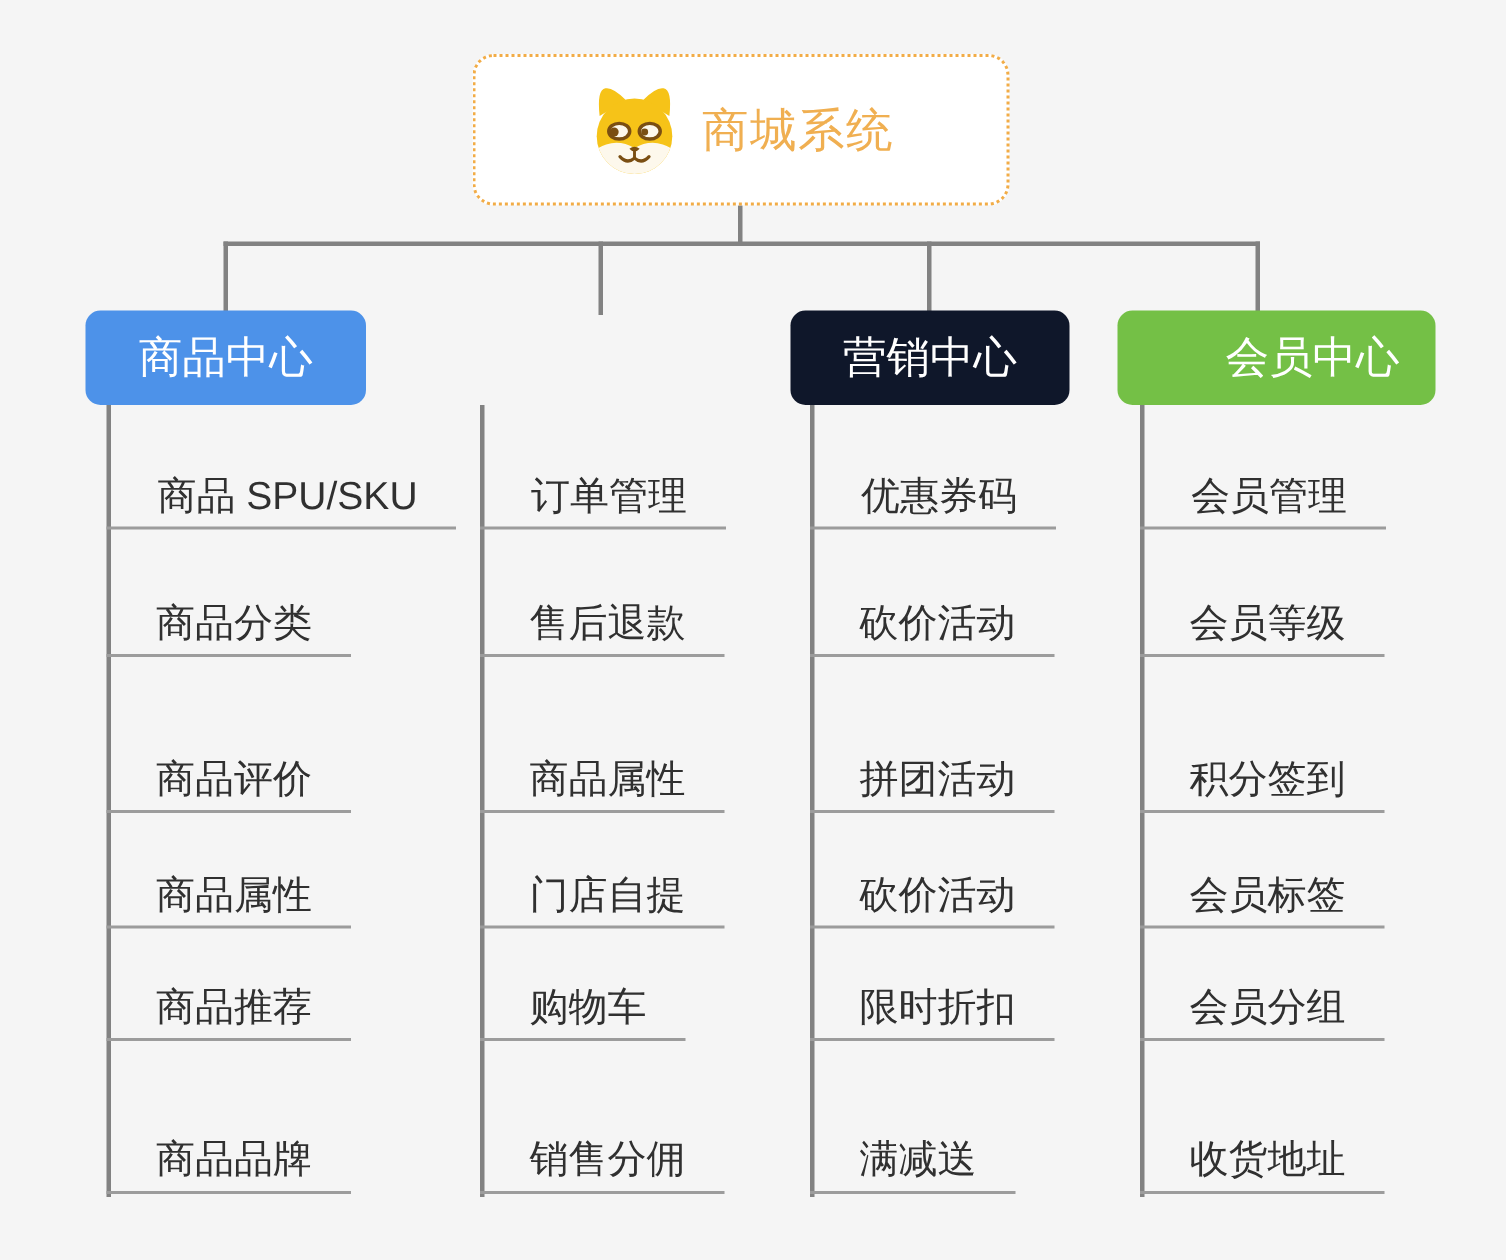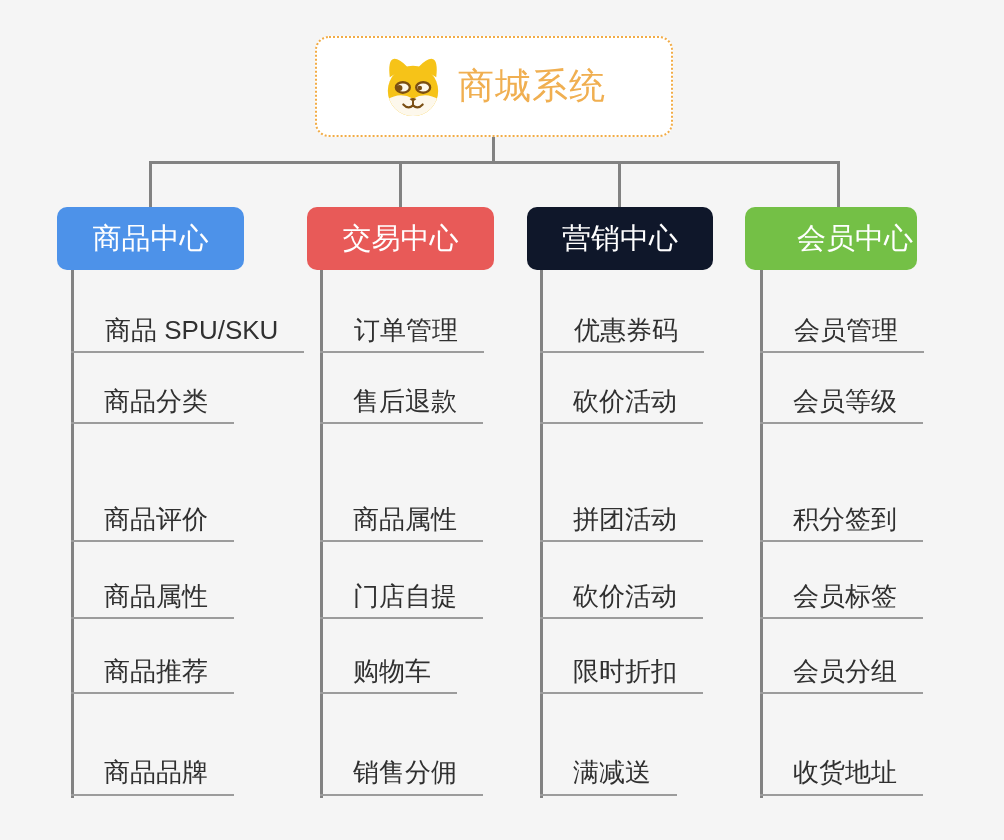--- a/index.html
+++ b/index.html
@@ -17,56 +17,56 @@
   }
   .canvas{position:absolute;inset:0;width:1004px;height:840px;}
 
   
   .root-node{
     position:absolute;left:315px;top:36px;width:358px;height:101px;
     background:#ffffff;border:2px dotted #f2ac46;border-radius:14px;
     display:flex;align-items:center;justify-content:center;gap:14px;
   }
   .root-title{
-    font-size:36px;color:#f0af51;letter-spacing:1px;white-space:nowrap;
+    font-size:31px;color:#f0af51;letter-spacing:1px;white-space:nowrap;
   }
   .doge{width:62px;height:62px;flex:0 0 auto;}
 
   
   .line{position:absolute;background:var(--connector);}
   .root-drop{left:492px;top:137px;width:3px;height:26px;}
   .trunk{left:149px;top:161px;width:691px;height:3px;}
   .drop{top:161px;width:3px;height:49px;}
   .drop.d1{left:149px;} .drop.d2{left:399px;} .drop.d3{left:618px;} .drop.d4{left:837px;}
 
   
   .branch-header{
     position:absolute;top:207px;height:63px;border-radius:10px;
     display:flex;align-items:center;justify-content:center;
     color:#ffffff;font-size:29px;white-space:nowrap;cursor:default;
   }
   .bh1{left:57px;width:187px;}
   .bh2{left:307px;width:187px;}
   .bh3{left:527px;width:186px;}
-  .bh4{left:745px;width:172px;padding-left:48px;}
+  .bh4{left:745px;width:212px;padding-left:48px;}
 
   
   .children-col{position:absolute;top:270px;height:528px;width:0;}
   .cc1{left:71px;} .cc2{left:320px;} .cc3{left:540px;} .cc4{left:760px;}
   .children-col::before{
     content:"";position:absolute;left:0;top:0;width:3px;height:528px;
     background:var(--connector);
   }
   .child-node{
     position:absolute;left:0;display:inline-block;white-space:nowrap;
     font-size:26px;line-height:34px;color:var(--child-text);
     padding:0 26px 4px 33px;border-bottom:2px solid var(--underline);
   }
   .child-node:nth-of-type(1){top:43px;padding-left:34px;}
-  .child-node:nth-of-type(2){top:114px;}
+  .child-node:nth-of-type(2){top:128px;}
   .child-node:nth-of-type(3){top:220px;margin-top:12px;}
   .child-node:nth-of-type(4){top:309px;}
   .child-node:nth-of-type(5){top:384px;text-align:center;}
   .child-node:nth-of-type(6){top:486px;font-family:Liberation Serif, serif;}
 </style>
 </head>
 <body>
 
 <div class="canvas">
 
@@ -99,21 +99,20 @@
 
       <path d="M28.5 44.5 Q32 42 35.5 44.5 Q32 48.5 28.5 44.5 Z" fill="#7a4e12"></path>
 
       <path d="M32 46.5 L32 51" stroke="#7a4e12" stroke-width="2" stroke-linecap="round" fill="none"></path>
       <path d="M22 50 Q27 55.5 32 51 Q37 55.5 42 50" stroke="#7a4e12" stroke-width="2.2" stroke-linecap="round" fill="none"></path>
     </svg>
     <span class="root-title" style="color: rgb(240, 175, 81);">商城系统</span>
   </div>
 
   <div class="branch-header bh1" style="background: rgb(77, 146, 233); text-align: center;">商品中心</div>
-  <div class="branch-header bh2" style="background: rgb(232, 90, 88);">交易中心</div>
   <div class="branch-header bh3" style="background: #0f172a;">营销中心</div>
   <div class="branch-header bh4" style="background: rgb(116, 192, 70);">会员中心</div>
 
   <div class="children-col cc1">
     <div class="child-node">商品 SPU/SKU</div>
     <div class="child-node">商品分类</div>
     <div class="child-node">商品评价</div>
     <div class="child-node">商品属性</div>
     <div class="child-node">商品推荐</div>
     <div class="child-node">商品品牌</div>

